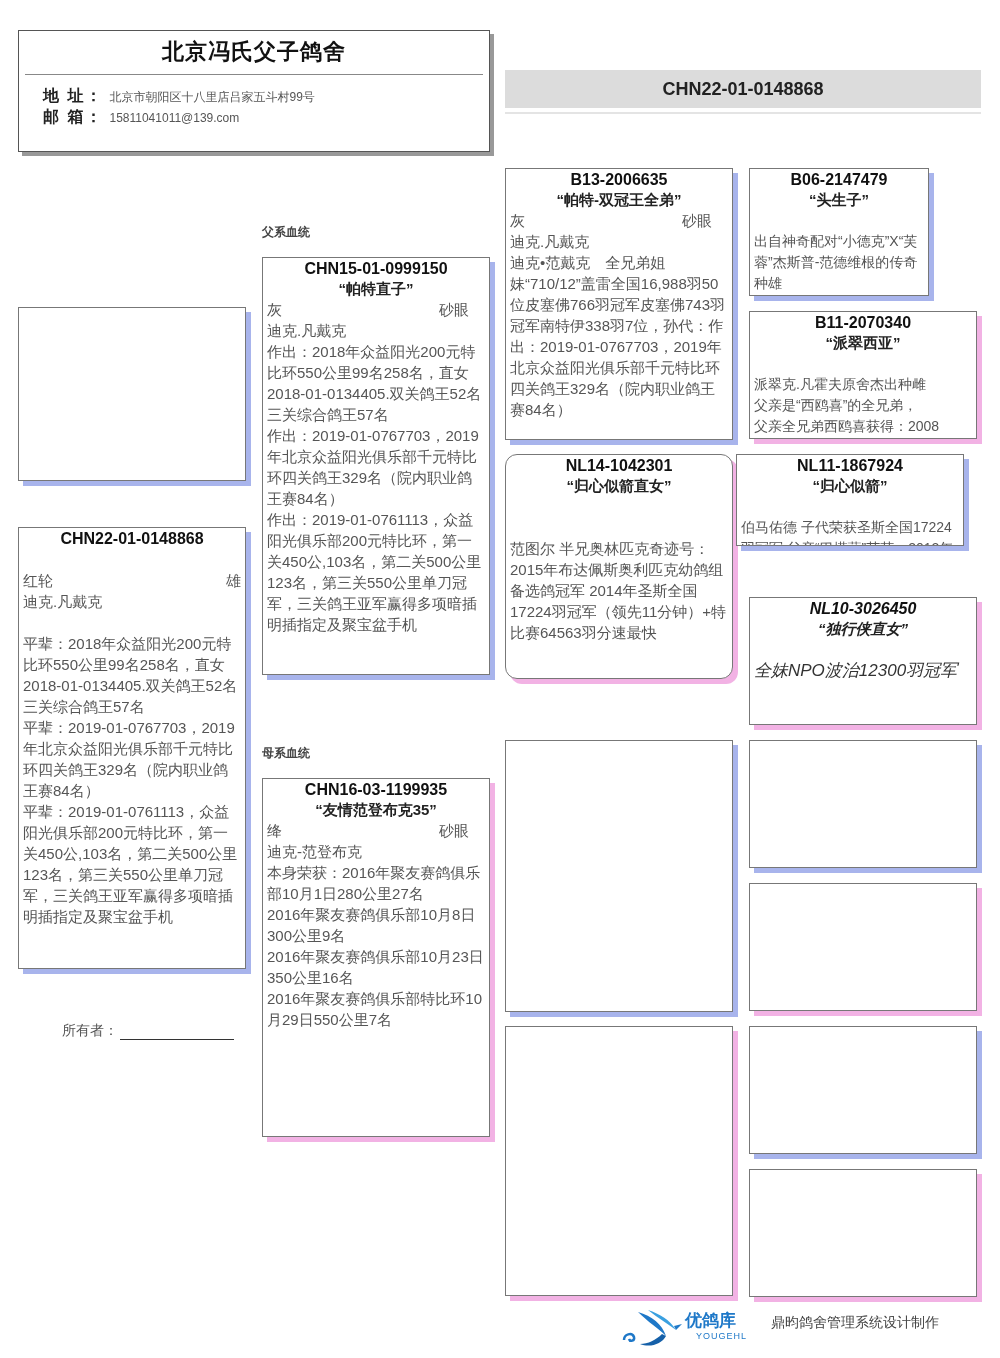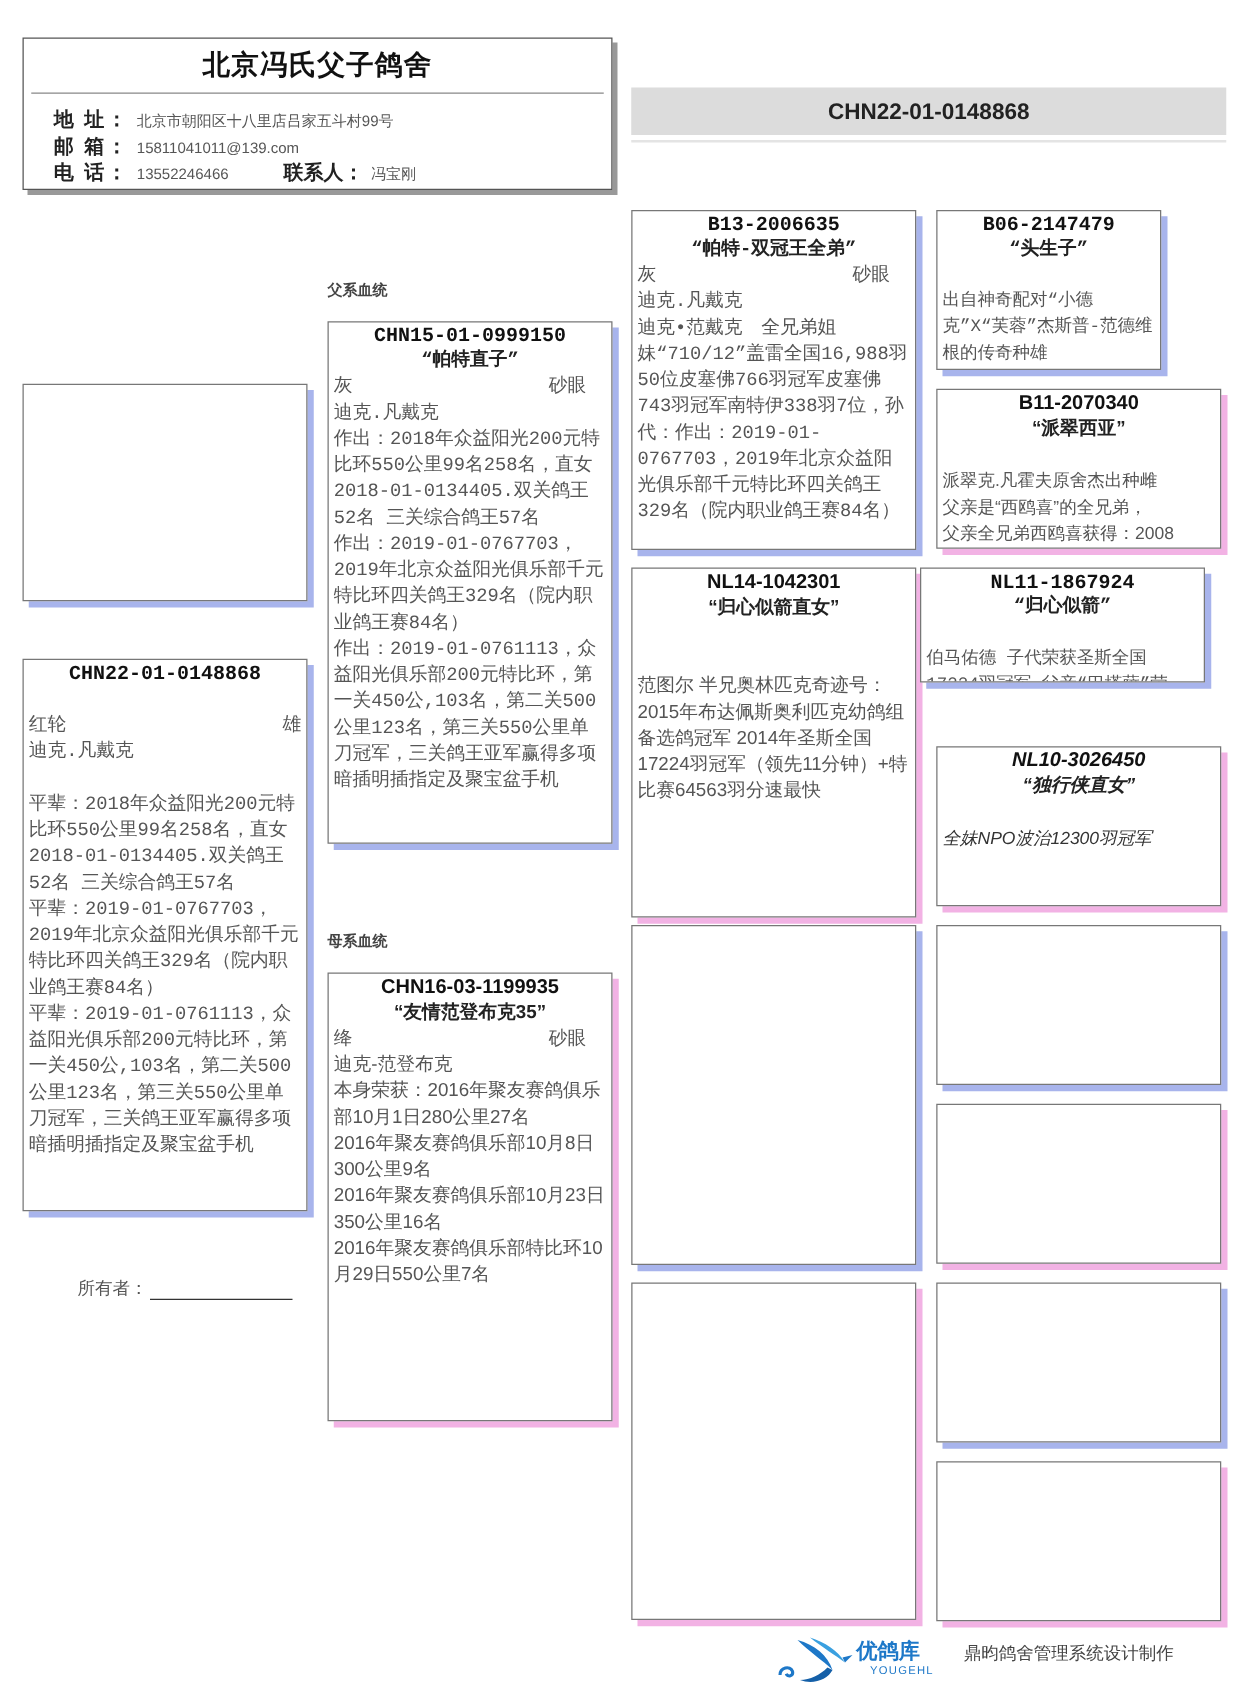--- a/index.html
+++ b/index.html
@@ -1,21 +1,21 @@
 <!DOCTYPE html>
 <html><head>
 <meta charset="utf-8">
 <style>
   html, body { margin:0; padding:0; background:#ffffff; }
   body { width:1000px; height:1358px; position:relative; overflow:hidden;
          font-family:"Liberation Sans","DejaVu Sans",sans-serif; color:#444; }
   .abs { position:absolute; box-sizing:border-box; }
   .box { position:absolute; box-sizing:border-box; background:#fff;
          border:1px solid #777; overflow:hidden; }
-  .sh-blue { box-shadow:5px 5px 0 #a8b4ec;font-family:Liberation Mono, monospace; }
+  .sh-blue { box-shadow:5px 5px 0 #a8b4ec; }
   .sh-pink { box-shadow:5px 5px 0 #f2b2e4; }
   .sh-gray { box-shadow:4px 4px 0 #999; }
 
   
   .header { left:18px; top:30px; width:472px; height:122px; border:1px solid #555; }
   .header .title { position:absolute; left:0; right:0; top:6px; text-align:center;
                    font-size:22px; font-weight:bold; color:#111; letter-spacing:1px; }
   .header .rule { position:absolute; left:6px; right:6px; top:43px; height:1px; background:#888; }
   .header .row { position:absolute; left:24px; font-size:12px; color:#555; white-space:nowrap; }
   .header .lbl { font-size:16px; font-weight:bold; color:#222; margin-right:6px; letter-spacing:2px; }
@@ -46,23 +46,20 @@
 <body>
 
 <div class="box sh-gray header">
   <div class="title">北京冯氏父子鸽舍</div>
   <div class="rule"></div>
   <div class="row" style="top:55px;">
     <span class="lbl">地 址：</span><span>北京市朝阳区十八里店吕家五斗村99号</span>
   </div>
   <div class="row" style="top:76px;">
     <span class="lbl">邮 箱：</span><span>15811041011@139.com</span>
-  </div>
-  <div class="row" style="top:97px;">
-    <span class="lbl">电 话：</span><span>13552246466</span><span class="lbl2">联系人：</span><span>冯宝刚</span>
   </div>
 </div>
 
 <div class="abs ring-banner">CHN22-01-0148868</div>
 <div class="abs ring-banner-rule"></div>
 
 <div class="box sh-blue" style="left:18px;top:307px;width:228px;height:174px;"></div>
 
 <div class="box sh-blue" style="left:18px;top:527px;width:228px;height:442px;">
   <div class="card-id">CHN22-01-0148868</div>
@@ -116,21 +113,21 @@
   <div class="card-id">B13-2006635</div>
   <div class="card-name">“帕特-双冠王全弟”</div>
   <div class="row2">
     <span>灰</span>
     <span style="margin-right:16px;">砂眼</span>
   </div>
   <div class="card-line">迪克.凡戴克</div>
   <div class="card-body">迪克•范戴克　全兄弟姐妹“710/12”盖雷全国16,988羽50位皮塞佛766羽冠军皮塞佛743羽冠军南特伊338羽7位，孙代：作出：2019-01-0767703，2019年北京众益阳光俱乐部千元特比环四关鸽王329名（院内职业鸽王赛84名）</div>
 </div>
 
-<div class="box sh-pink" style="left:505px;top:454px;width:228px;height:280px;">
+<div class="box sh-pink" style="left:505px;top:454px;width:228px;height:225px;border-radius:12px;">
   <div class="card-id">NL14-1042301</div>
   <div class="card-name">“归心似箭直女”</div>
   <div class="gap"></div>
     <div class="gap"></div>
   <div class="card-body">范图尔 半兄奥林匹克奇迹号：2015年布达佩斯奥利匹克幼鸽组备选鸽冠军 2014年圣斯全国17224羽冠军（领先11分钟）+特比赛64563羽分速最快</div>
 </div>
 
 <div class="box sh-blue" style="left:505px;top:740px;width:228px;height:272px;"></div>
 <div class="box sh-pink" style="left:505px;top:1026px;width:228px;height:270px;"></div>
 
@@ -155,21 +152,21 @@
   <div class="card-id">NL11-1867924</div>
   <div class="card-name">“归心似箭”</div>
   <div class="gap"></div>
   <div class="card-body" style="font-size:14px;line-height:21px;">伯马佑德 子代荣获圣斯全国17224羽冠军 父亲“巴塔萨”荣获：2012年长距离全省鸽王冠</div>
 </div>
 
 <div class="box sh-pink" style="left:749px;top:597px;width:228px;height:128px;font-style:italic;">
   <div class="card-id">NL10-3026450</div>
   <div class="card-name">“独行侠直女”</div>
   <div class="gap"></div>
-  <div class="card-body" style="font-size:14px;line-height:21px;color:#333;">全妹NPO波治12300羽冠军</div>
+  <div class="card-body" style="font-size:17px;line-height:21px;color:#333;">全妹NPO波治12300羽冠军</div>
 </div>
 
 <div class="box sh-blue" style="left:749px;top:740px;width:228px;height:128px;"></div>
 <div class="box sh-pink" style="left:749px;top:883px;width:228px;height:128px;"></div>
 <div class="box sh-blue" style="left:749px;top:1026px;width:228px;height:128px;"></div>
 <div class="box sh-pink" style="left:749px;top:1169px;width:228px;height:128px;"></div>
 
 <div class="abs footer-logo">
   <svg width="70" height="44" viewBox="0 0 70 44">
     <path d="M20 6 C34 10 44 18 48 30 C40 22 30 16 20 6 Z" fill="#1e78c8"></path>

